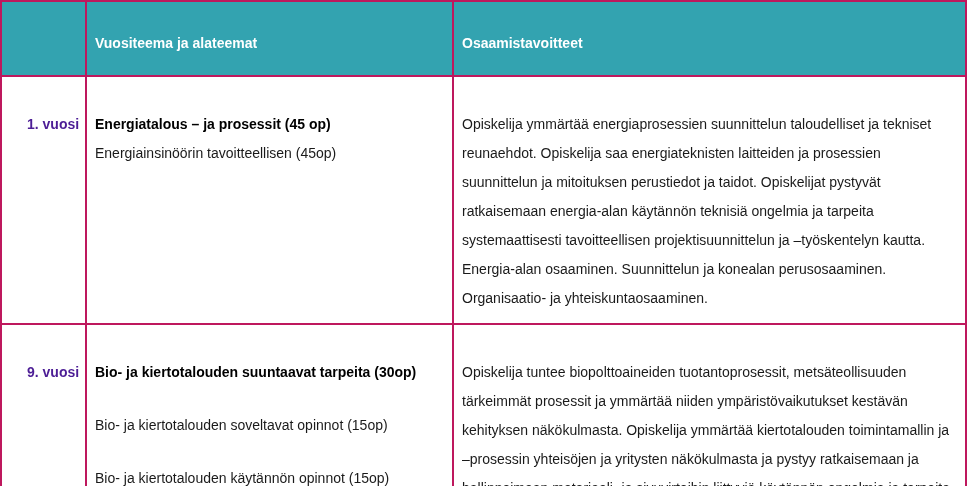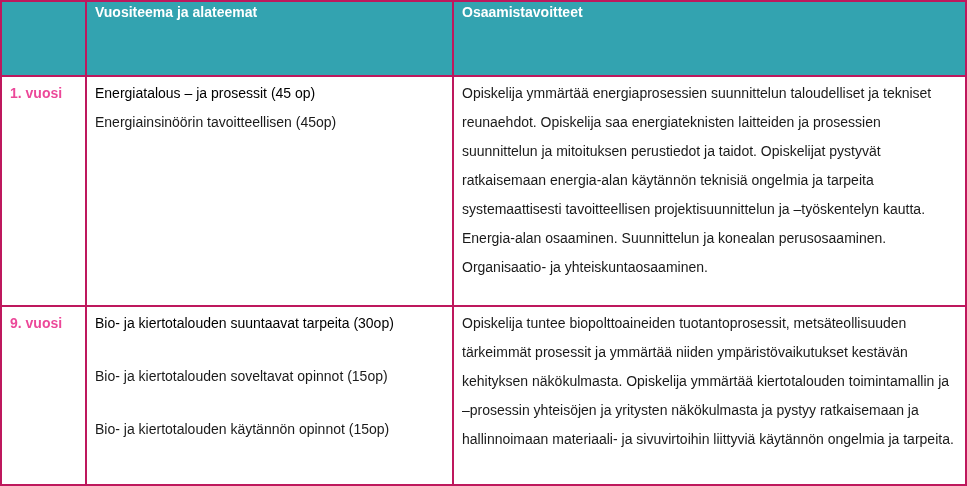--- a/index.html
+++ b/index.html
@@ -22,21 +22,21 @@
     margin: 0;
   }
   table.curriculum col.c1 { width: 85px; }
   table.curriculum col.c2 { width: 367px; }
   table.curriculum col.c3 { width: 513px; }
   table.curriculum th,
   table.curriculum td {
     border: 2px solid #be185d;
     vertical-align: top;
     box-sizing: border-box;
-    padding: 2px 10px 10px 8px;
+    padding: 33px 10px 10px 8px;
   }
   
   table.curriculum tr:first-child th { border-top-width: 2px; }
   table.curriculum tr:last-child td { border-bottom-width: 2px; }
   table.curriculum th:first-child,
   table.curriculum td:first-child { border-left-width: 2px; }
   table.curriculum th:last-child,
   table.curriculum td:last-child { border-right-width: 2px; }
 
   thead th {
@@ -53,22 +53,22 @@
   tbody tr.row-1 { height: 230px; }
   tbody tr.row-2 { height: 179px; }
 
   td {
     color: #1a1a1a;
     font-size: 14px;
     line-height: 29px;
   }
   td p { margin: 0; }
   td p.spaced { margin-top: 24px; }
-  .bold { font-weight: normal; color: #000000; }
-  .year { font-weight: bold; color: #ec4899; white-space: nowrap; }
+  .bold { font-weight: bold; color: #000000; }
+  .year { font-weight: bold; color: #4c1d95; white-space: nowrap; margin-left: 17px; }
   .objectives { padding-right: 14px; }
 </style>
 </head>
 <body>
 
 <div class="table-wrap">
   <table class="curriculum">
     <colgroup>
       <col class="c1">
       <col class="c2">

